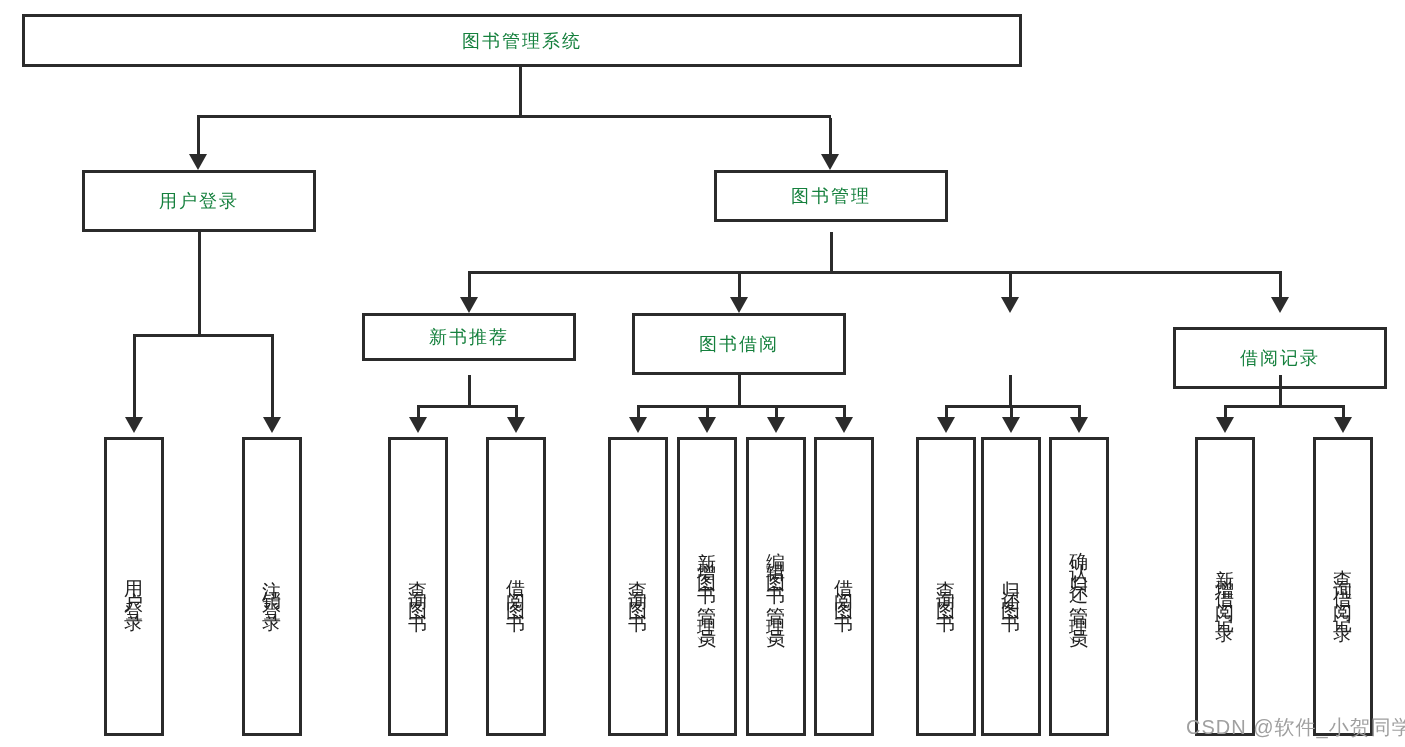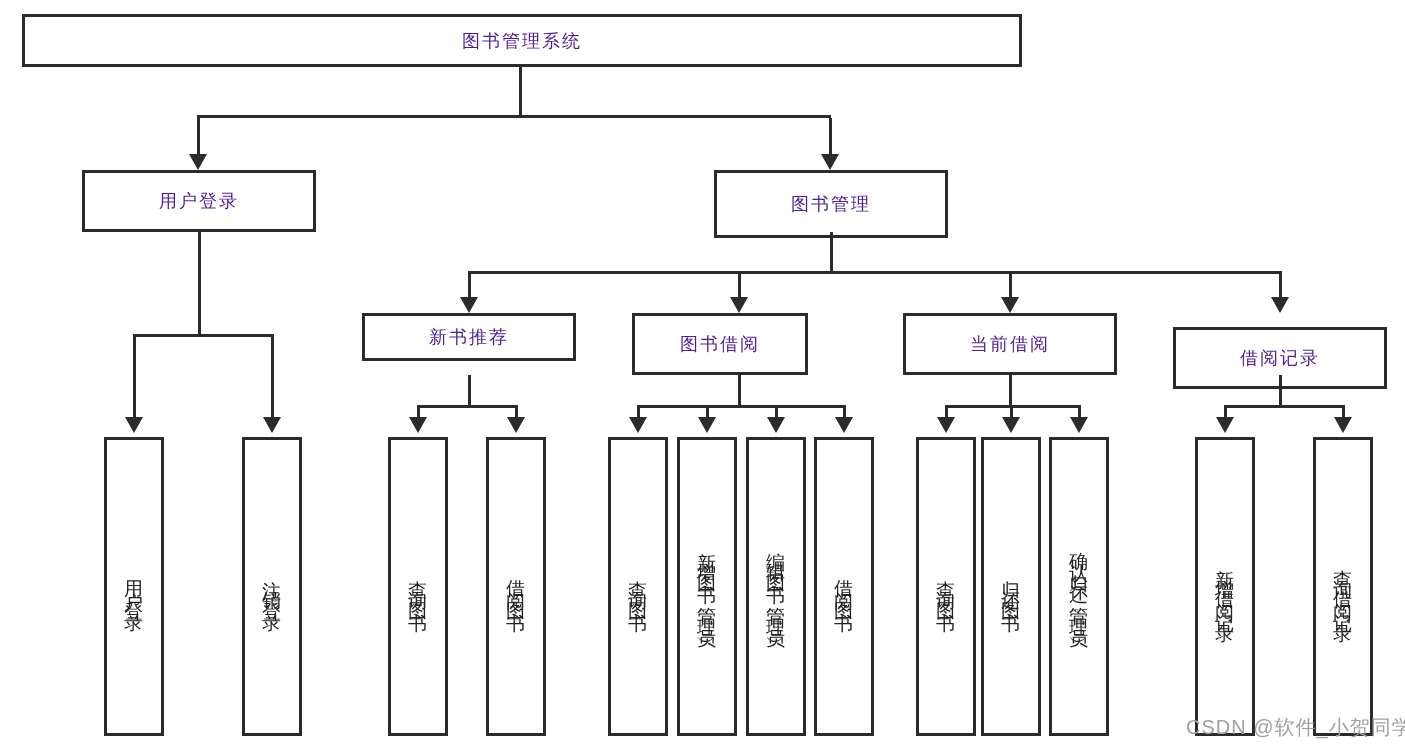--- a/index.html
+++ b/index.html
@@ -17,21 +17,21 @@
     box-sizing: border-box;
     border: 3px solid #2b2b2b;
     background: #ffffff;
     display: flex;
     align-items: center;
     justify-content: center;
   }
   .hlabel {
     font-size: 18px;
     letter-spacing: 2px;
-    color: #4c1d95;
+    color: #15803d;
     white-space: nowrap;
   }
   .leaf { width: 60px; top: 437px; height: 299px; }
   .vtext {
     writing-mode: vertical-rl;
     text-orientation: mixed;
     font-size: 19px;
     letter-spacing: 11px;
     color: #222222;
     line-height: 1;
@@ -67,21 +67,21 @@
   <div class="vline" style="left:519px; top:67px; height:51px;"></div>
   <div class="hline" style="left:197px; top:115px; width:634px;"></div>
   <div class="vline" style="left:197px; top:118px; height:37px;"></div>
   <div class="arrow" style="left:189px; top:154px;"></div>
   <div class="vline" style="left:829px; top:118px; height:37px;"></div>
   <div class="arrow" style="left:821px; top:154px;"></div>
 
   <div class="node" style="left:82px; top:170px; width:234px; height:62px;">
     <span class="hlabel">用户登录</span>
   </div>
-  <div class="node" style="left:714px; top:170px; width:234px; height:68px;">
+  <div class="node" style="left:714px; top:170px; width:234px; height:52px;">
     <span class="hlabel">图书管理</span>
   </div>
 
   <div class="vline" style="left:198px; top:232px; height:105px;"></div>
   <div class="hline" style="left:133px; top:334px; width:141px;"></div>
   <div class="vline" style="left:133px; top:334px; height:84px;"></div>
   <div class="arrow" style="left:125px; top:417px;"></div>
   <div class="vline" style="left:271px; top:334px; height:84px;"></div>
   <div class="arrow" style="left:263px; top:417px;"></div>
 
@@ -99,25 +99,22 @@
   <div class="vline" style="left:738px; top:271px; height:26px;"></div>
   <div class="arrow" style="left:730px; top:297px;"></div>
   <div class="vline" style="left:1009px; top:271px; height:26px;"></div>
   <div class="arrow" style="left:1001px; top:297px;"></div>
   <div class="vline" style="left:1279px; top:271px; height:26px;"></div>
   <div class="arrow" style="left:1271px; top:297px;"></div>
 
   <div class="node" style="left:362px; top:313px; width:214px; height:48px;">
     <span class="hlabel">新书推荐</span>
   </div>
-  <div class="node" style="left:632px; top:313px; width:176px; height:62px;">
+  <div class="node" style="left:632px; top:313px; width:214px; height:62px;">
     <span class="hlabel">图书借阅</span>
-  </div>
-  <div class="node" style="left:903px; top:313px; width:214px; height:62px;">
-    <span class="hlabel">当前借阅</span>
   </div>
   <div class="node" style="left:1173px; top:313px; width:214px; height:62px;margin-top:14px;">
     <span class="hlabel">借阅记录</span>
   </div>
 
   <div class="vline" style="left:468px; top:375px; height:32px;"></div>
   <div class="hline" style="left:417px; top:405px; width:101px;"></div>
   <div class="vline" style="left:417px; top:405px; height:13px;"></div>
   <div class="arrow" style="left:409px; top:417px;"></div>
   <div class="vline" style="left:515px; top:405px; height:13px;"></div>

